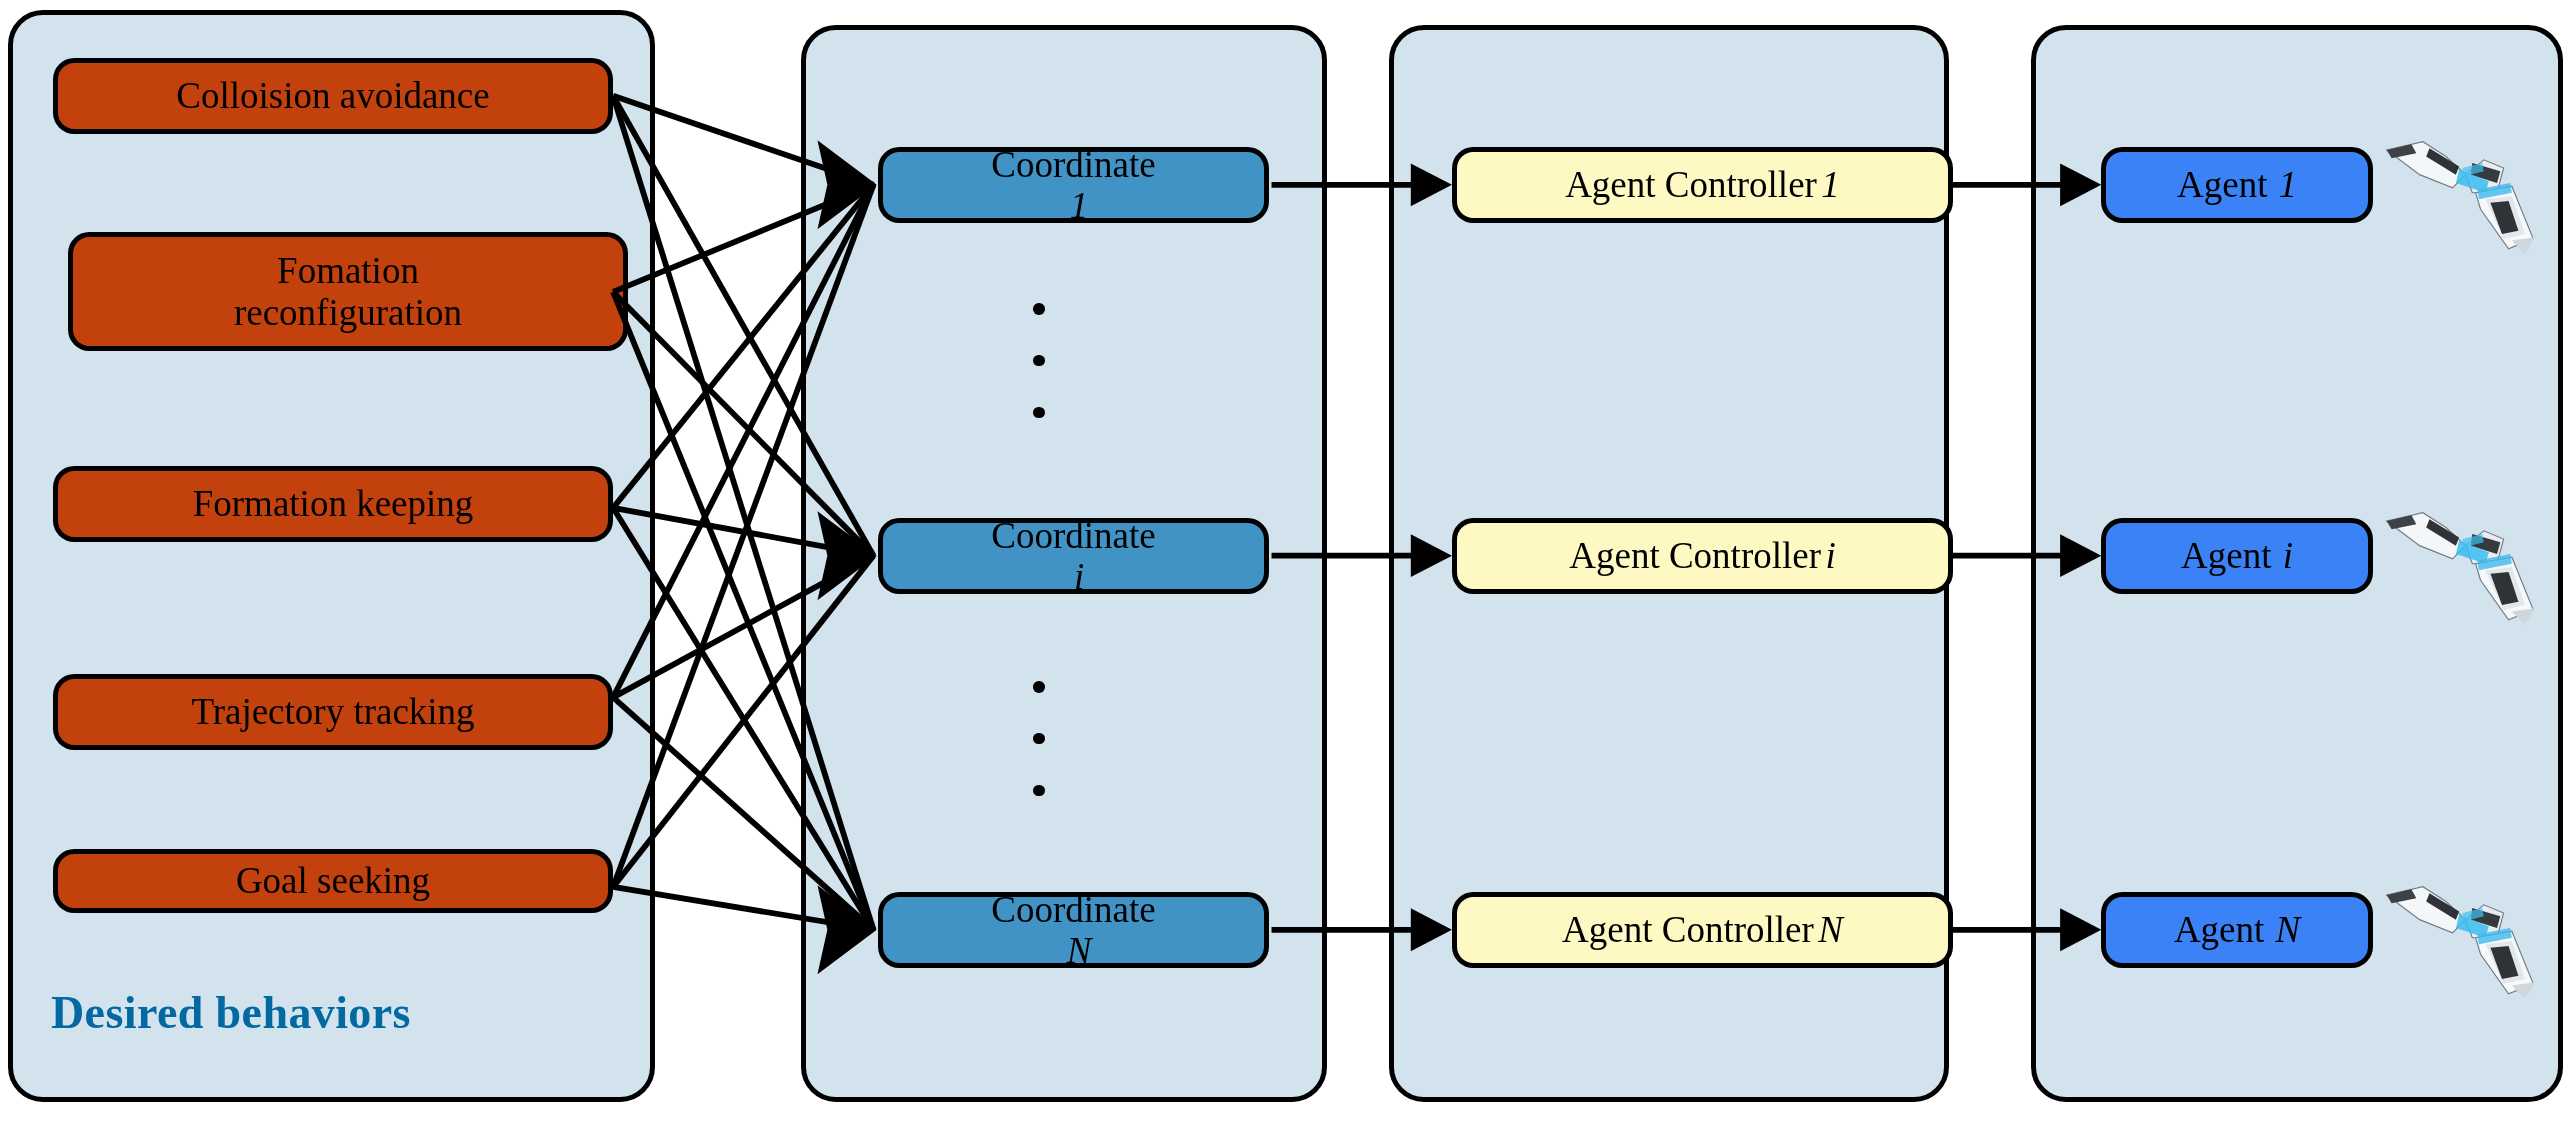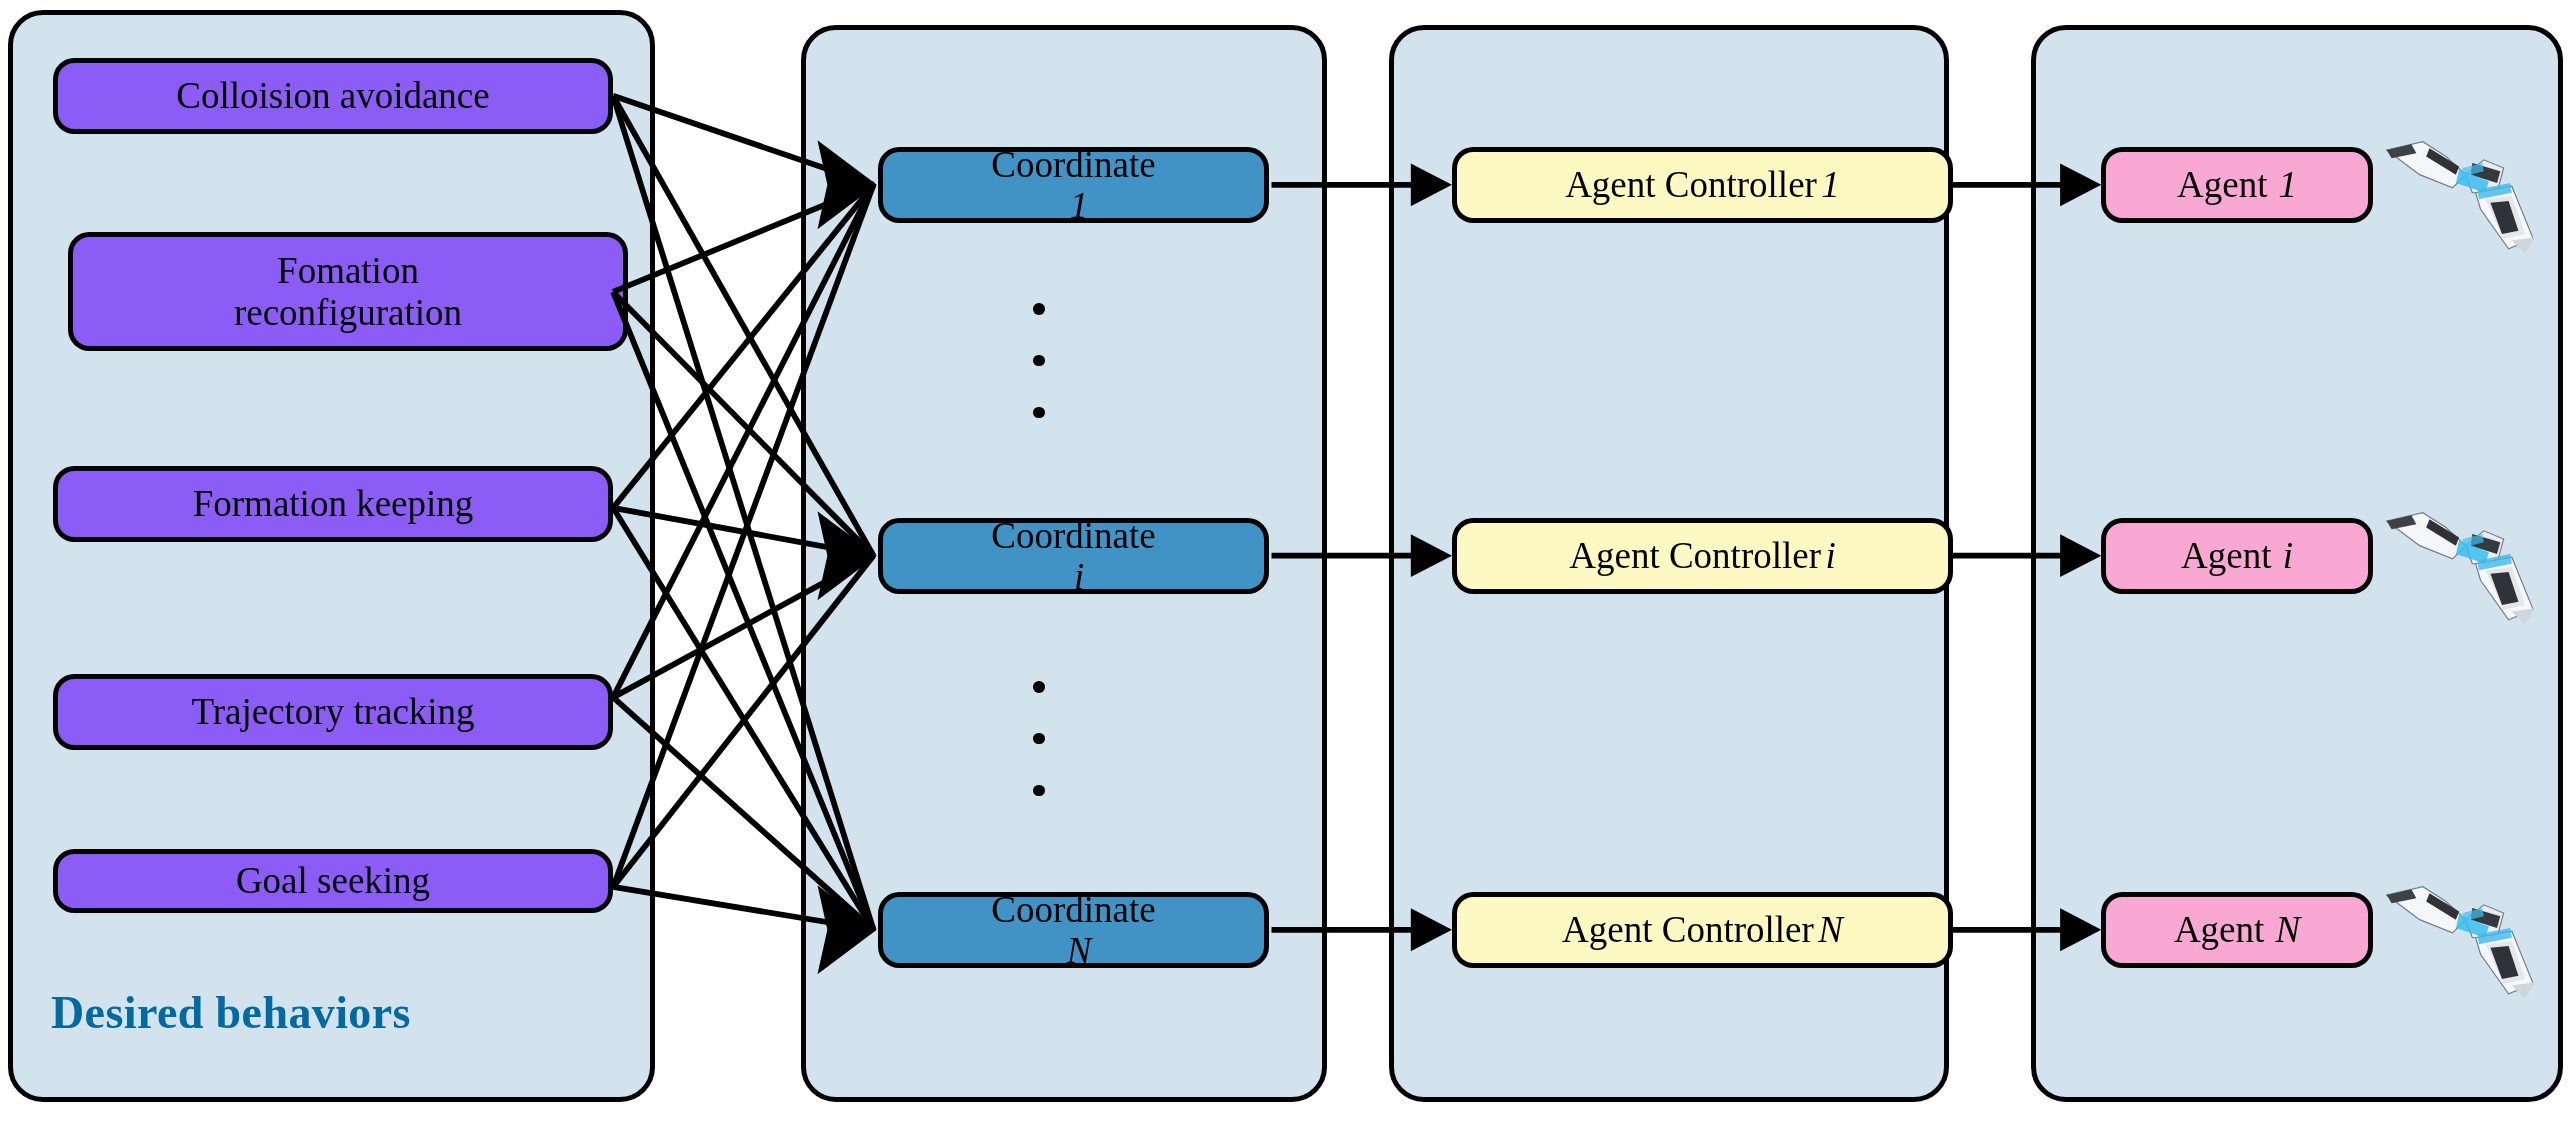--- a/index.html
+++ b/index.html
@@ -34,34 +34,34 @@
     display: flex;
     align-items: center;
     justify-content: center;
     text-align: center;
     color: #000000;
     line-height: 1.12;
     white-space: pre-line;
   }
 
   .behavior-node {
-    background: #8b5cf6;
+    background: #c2410c;
     font-size: 37px;
   }
   .coordinate-node {
     background: #4093c4;
     font-size: 37px;
     flex-direction: column;
   }
   .controller-node {
     background: #fef9c3;
     font-size: 37px;
   }
   .agent-node {
-    background: #f9a8d4;
+    background: #3b82f6;
     font-size: 37px;
   }
 
   .node .label-main { }
   .node .label-idx {
     font-style: italic;
     padding-left: 0.30em;
   }
   .node.tight .label-idx { padding-left: 0.12em; }
 

